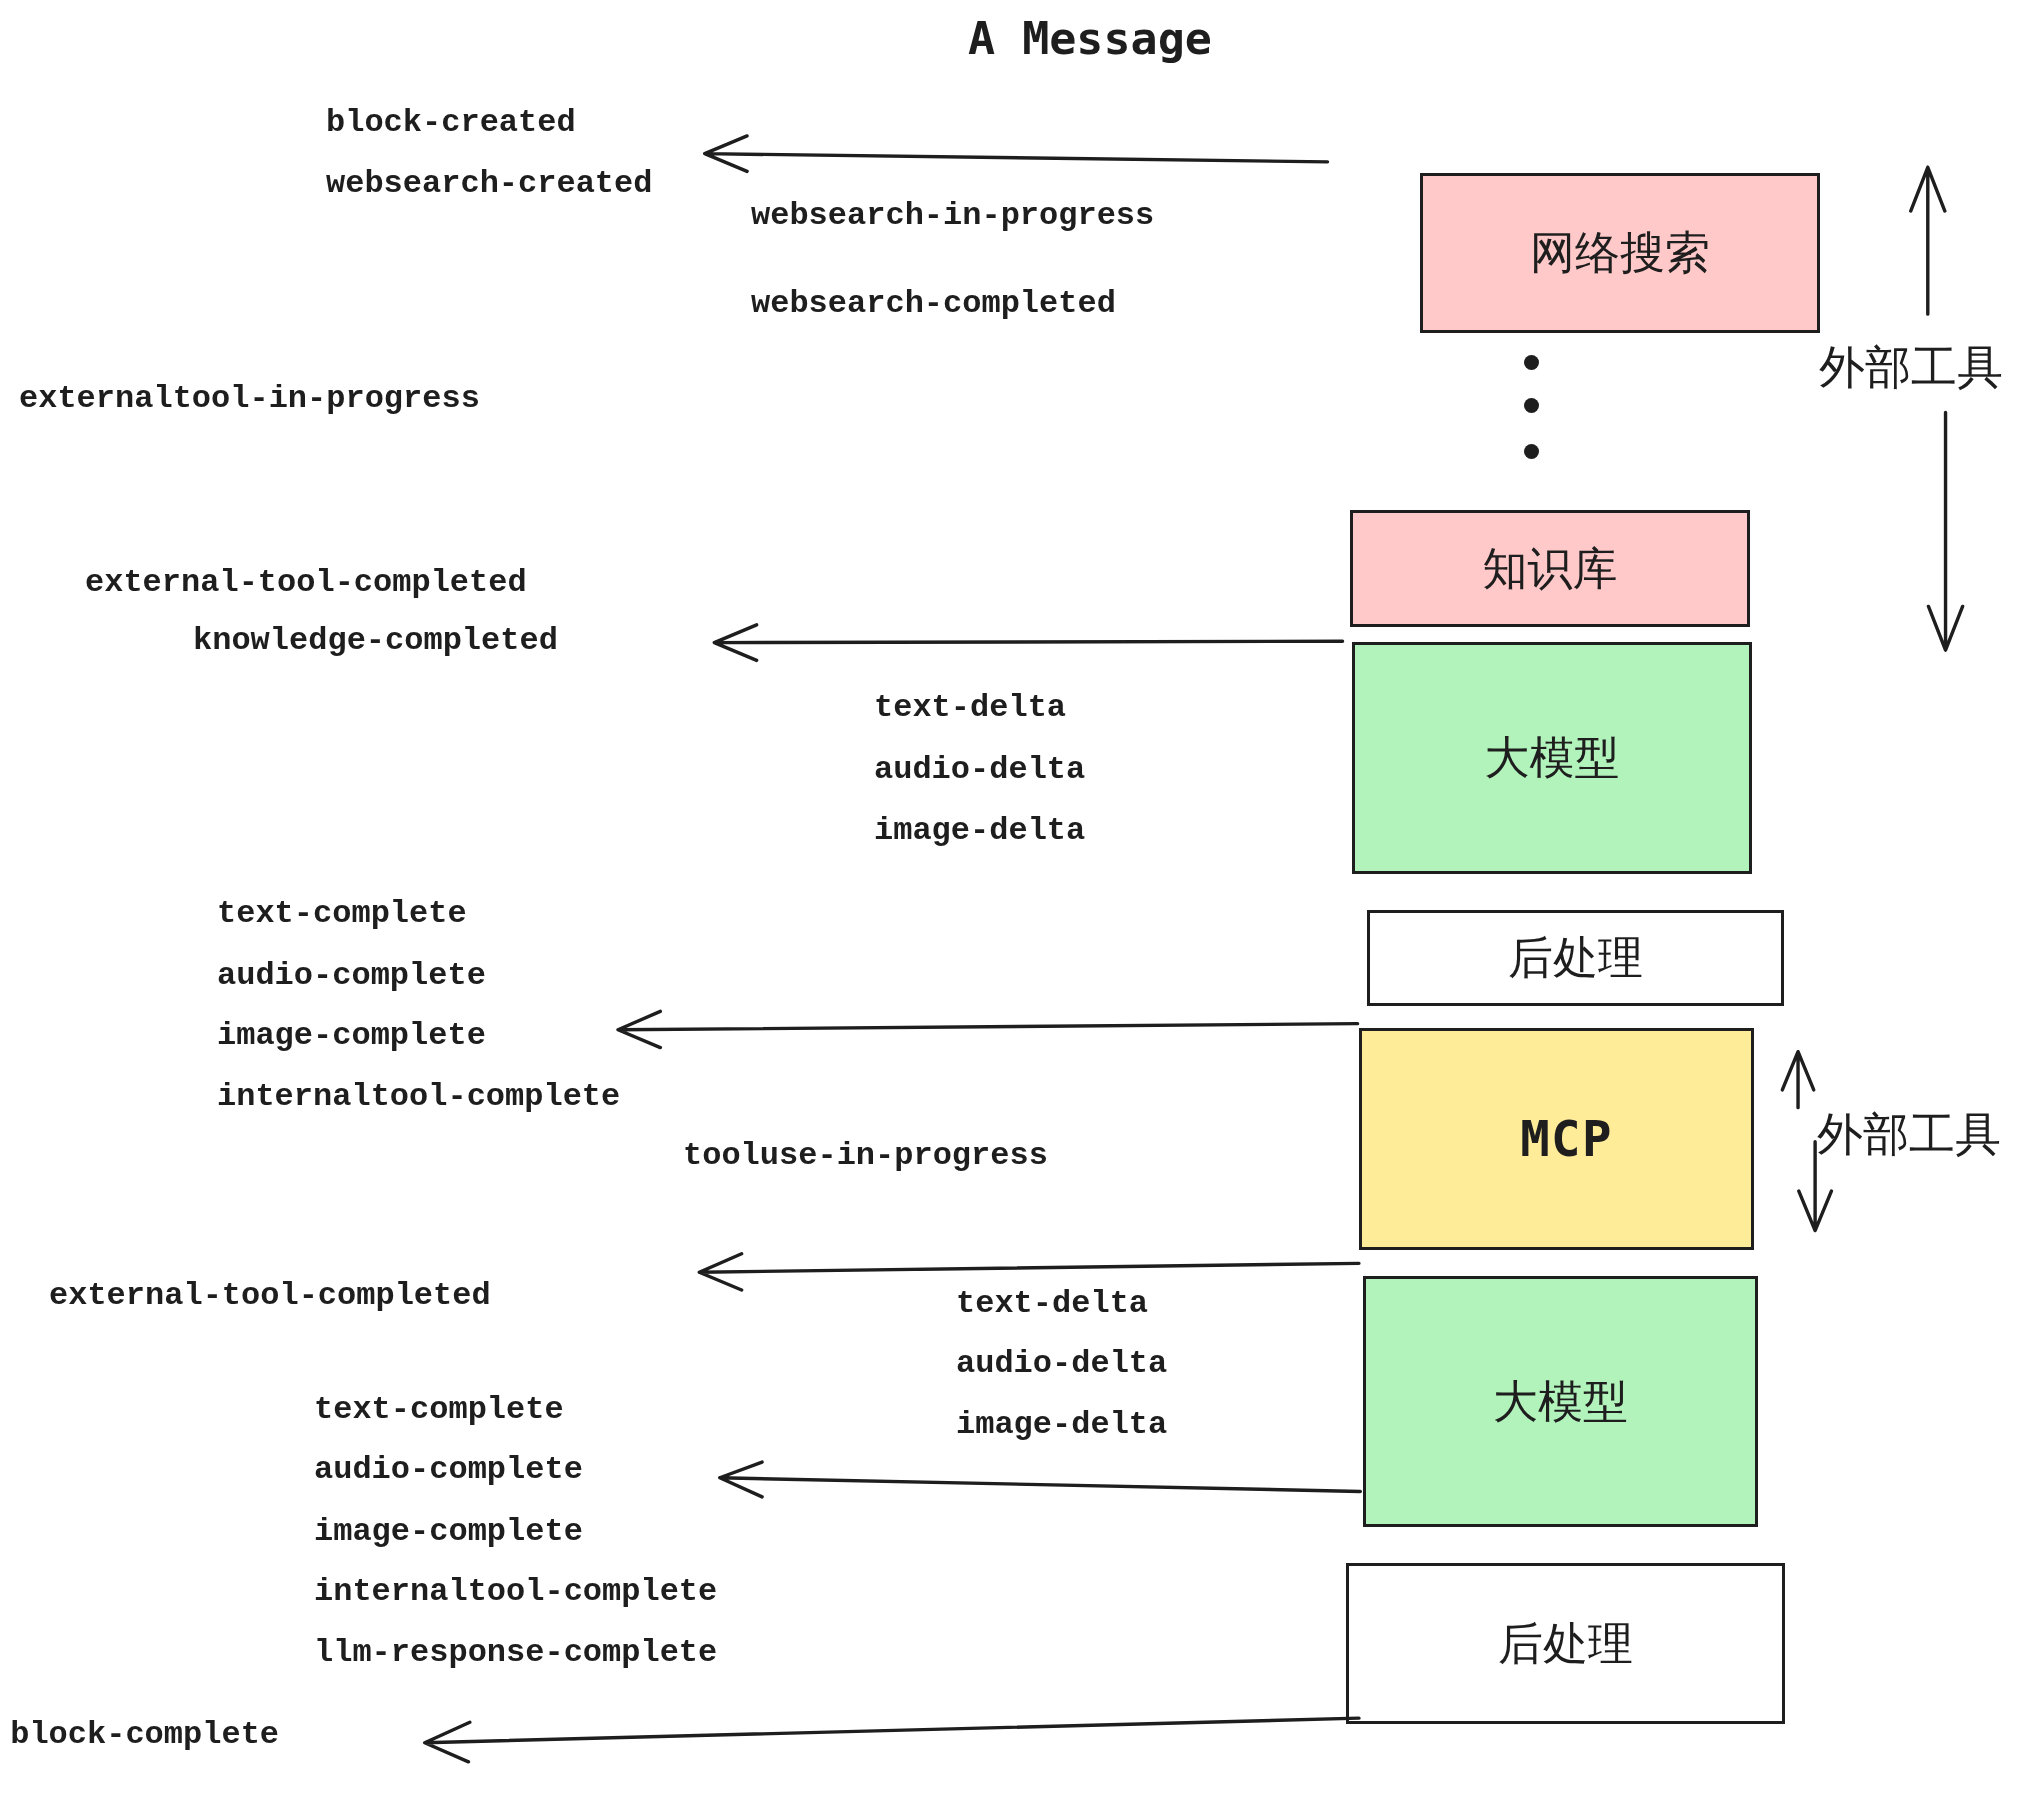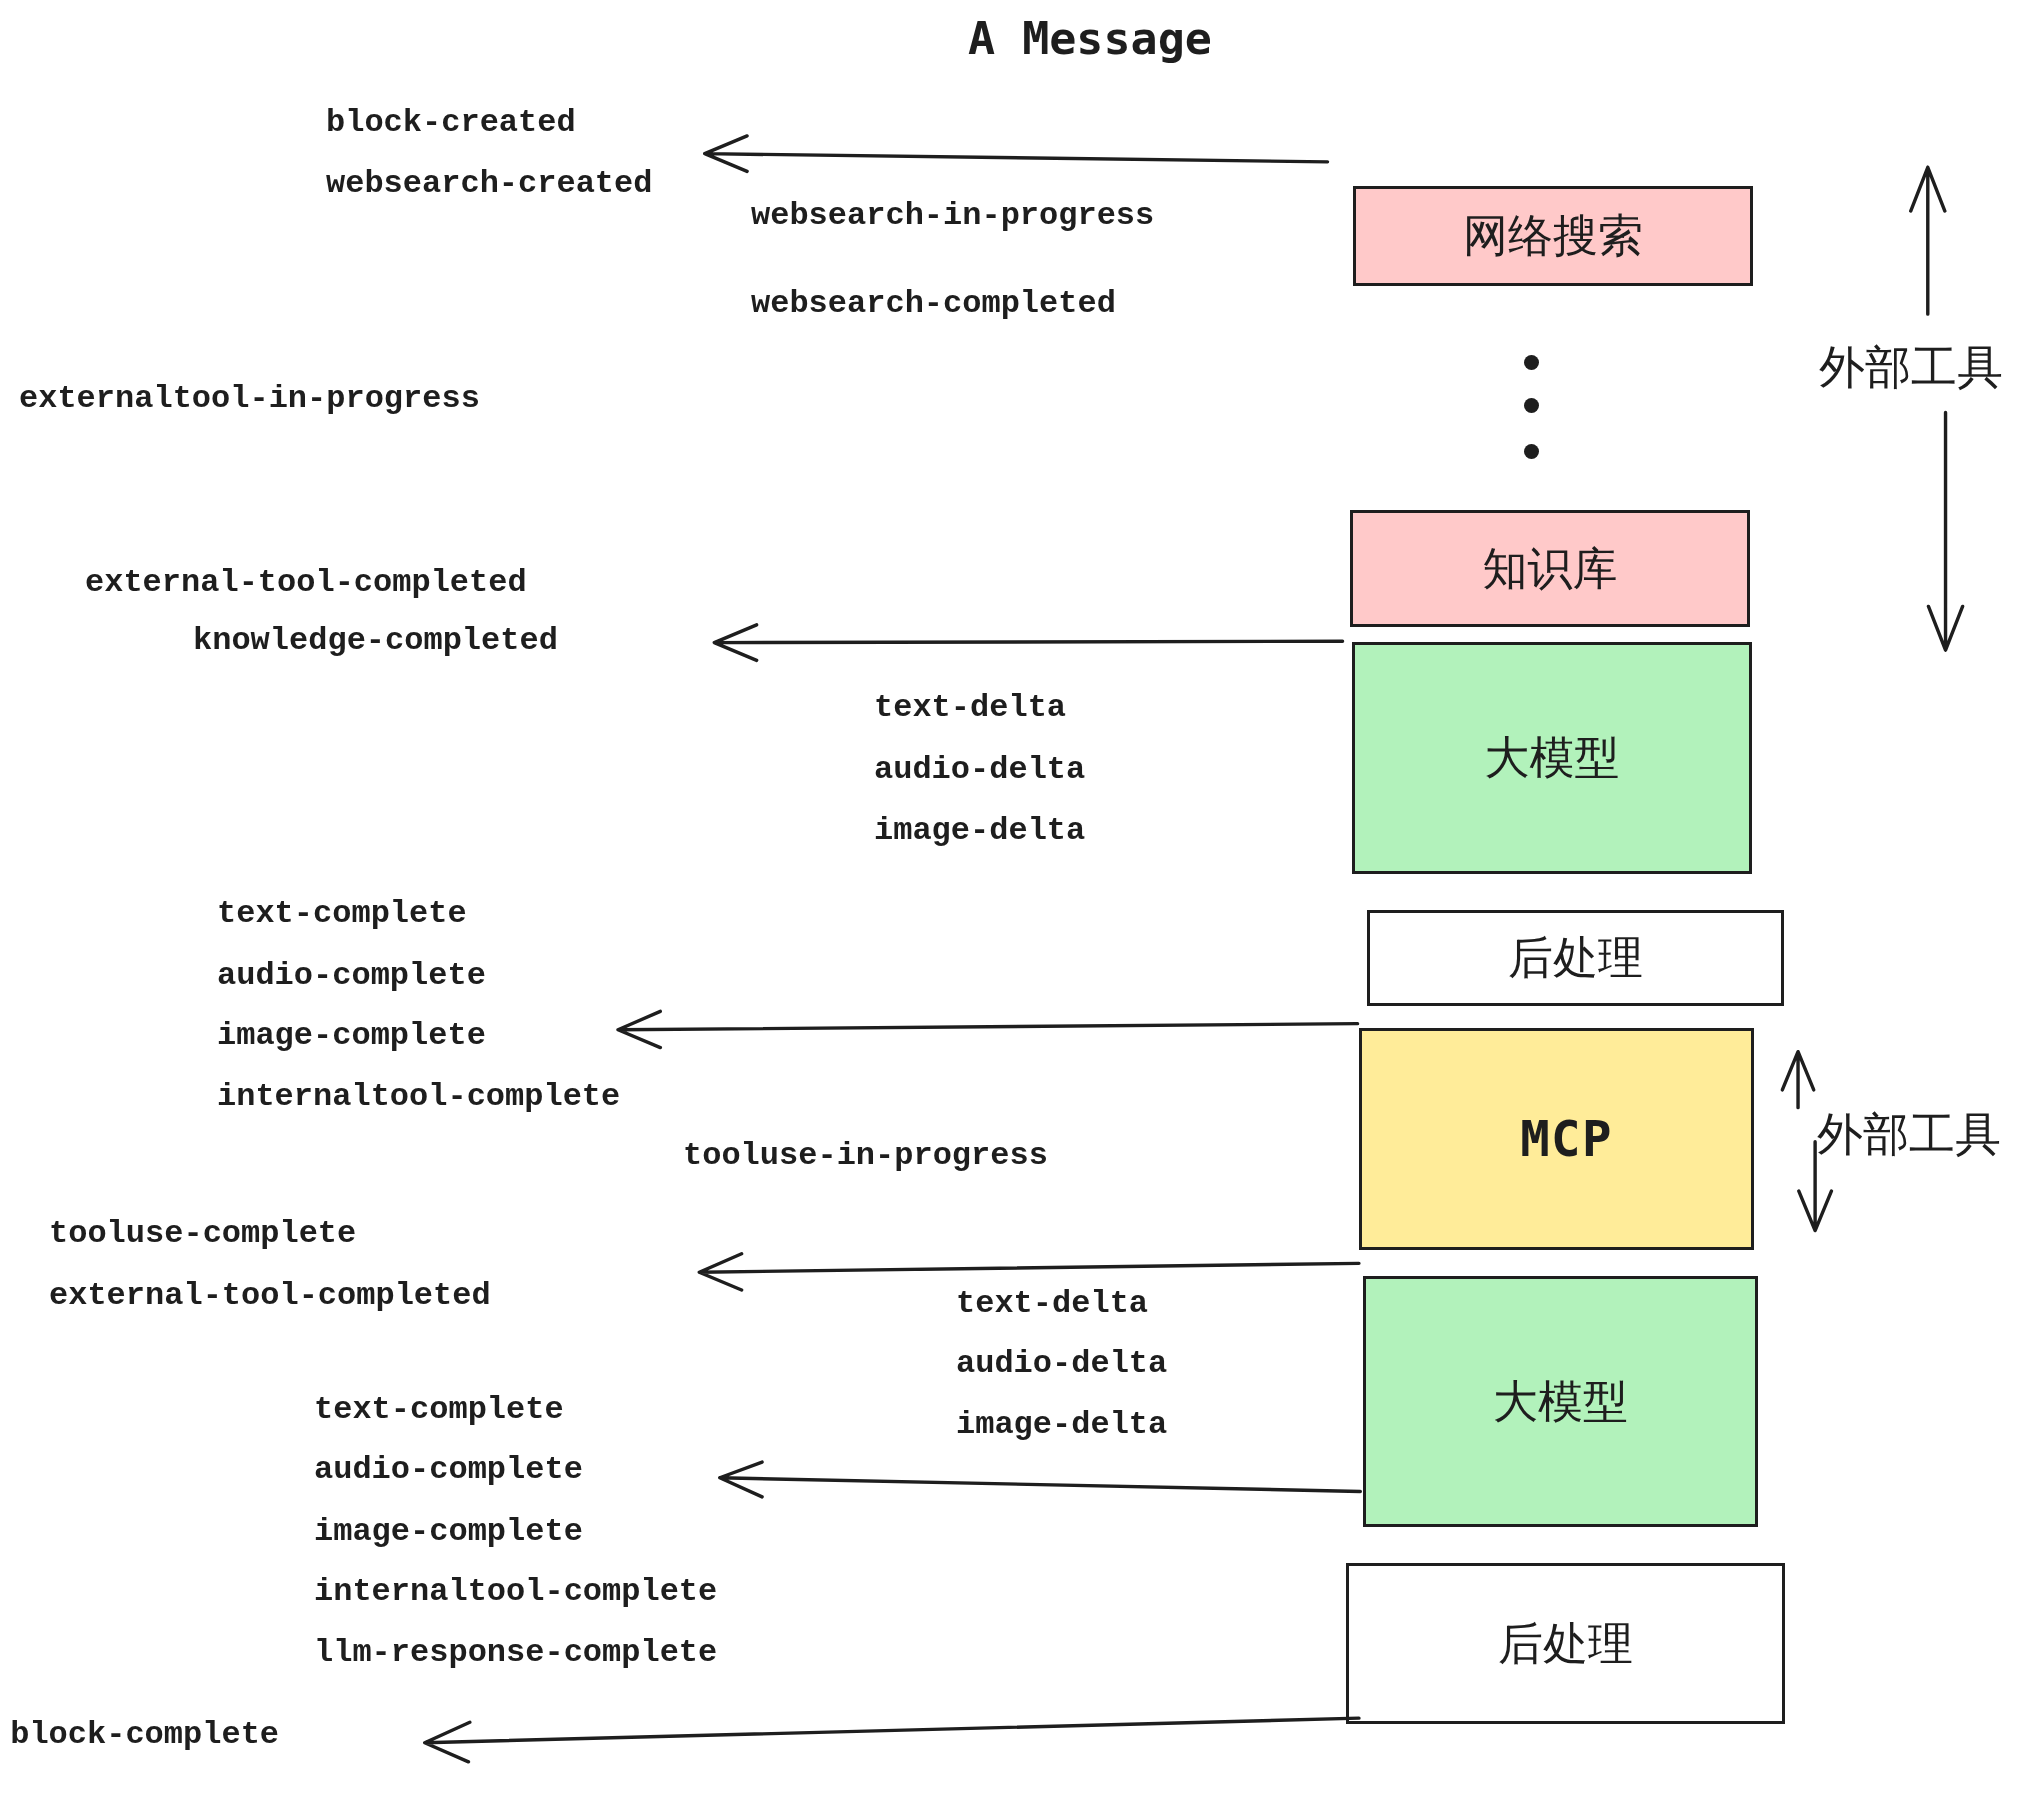--- a/index.html
+++ b/index.html
@@ -91,33 +91,32 @@
   <div class="evt" style="left:85px;  top:566px;">external-tool-completed</div>
   <div class="evt" style="left:193px;  top:624px;">knowledge-completed</div>
   <div class="evt" style="left:874px; top:691px;">text-delta</div>
   <div class="evt" style="left:874px; top:753px;">audio-delta</div>
   <div class="evt" style="left:874px; top:814px;">image-delta</div>
   <div class="evt" style="left:217px;  top:897px;">text-complete</div>
   <div class="evt" style="left:217px;  top:959px;">audio-complete</div>
   <div class="evt" style="left:217px;  top:1019px;">image-complete</div>
   <div class="evt" style="left:217px;  top:1080px;">internaltool-complete</div>
   <div class="evt" style="left:683px; top:1139px;">tooluse-in-progress</div>
-  <div class="evt" style="left:49px;   top:1217px;">tooluse-complete</div>
   <div class="evt" style="left:49px;   top:1279px;">external-tool-completed</div>
   <div class="evt" style="left:956px; top:1287px;">text-delta</div>
   <div class="evt" style="left:956px; top:1347px;">audio-delta</div>
   <div class="evt" style="left:956px; top:1408px;">image-delta</div>
   <div class="evt" style="left:314px;  top:1393px;">text-complete</div>
   <div class="evt" style="left:314px;  top:1453px;">audio-complete</div>
   <div class="evt" style="left:314px;  top:1515px;">image-complete</div>
   <div class="evt" style="left:314px;  top:1575px;">internaltool-complete</div>
   <div class="evt" style="left:314px;  top:1636px;">llm-response-complete</div>
   <div class="evt" style="left:10.2px;   top:1718px;">block-complete</div>
 
-  <div class="box" style="left: 1353px; top: 173px; width: 400px; height: 100px; background: rgb(255, 201, 201); margin-top: 13px;">
+  <div class="box" style="left: 1420px; top: 173px; width: 400px; height: 160px; background: rgb(255, 201, 201);">
     <span class="lbl">网络搜索</span>
   </div>
   <div class="box" style="left: 1350px; top: 510px; width: 400px; height: 117px; background: rgb(255, 201, 201);">
     <span class="lbl">知识库</span>
   </div>
   <div class="box" style="left: 1352px; top: 642px; width: 400px; height: 232px; background: rgb(178, 242, 187);">
     <span class="lbl">大模型</span>
   </div>
   <div class="box" style="left: 1367px; top: 910px; width: 417px; height: 96px; background: rgb(255, 255, 255);">
     <span class="lbl">后处理</span>

